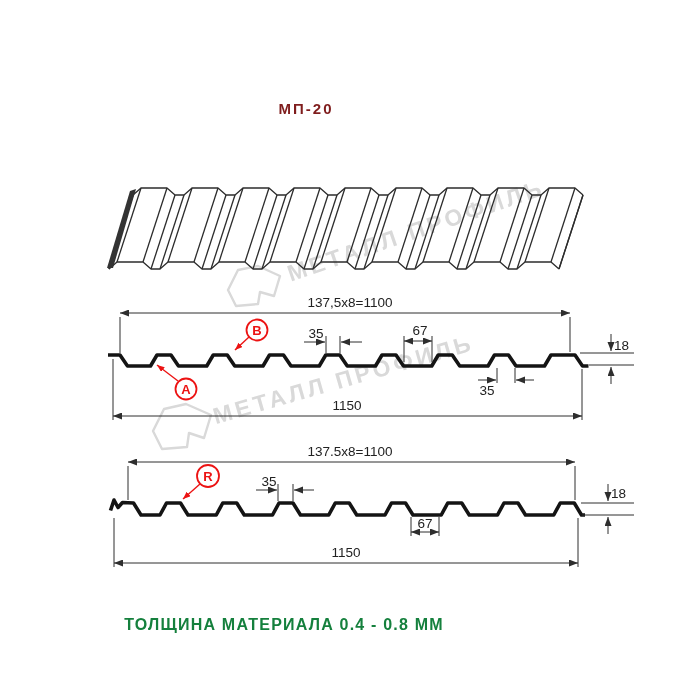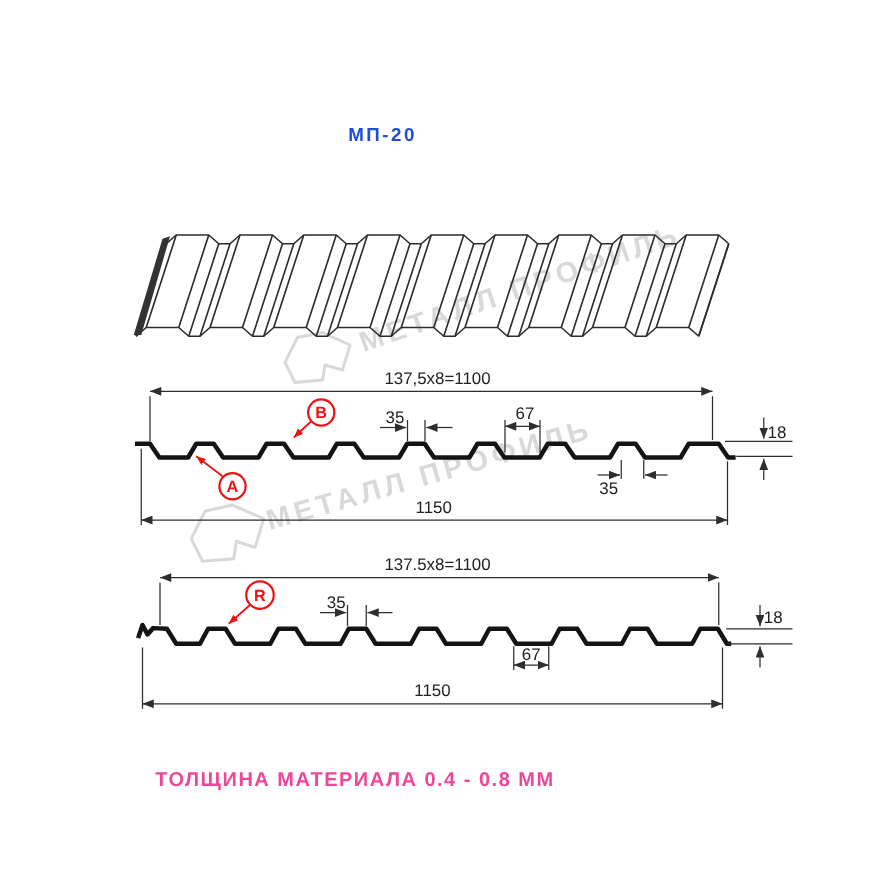--- a/index.html
+++ b/index.html
@@ -1,23 +1,23 @@
 <!DOCTYPE html>
 <html><head>
 <meta charset="utf-8">
 <style>
   html,body{margin:0;padding:0;background:#ffffff;}
   .canvas{position:relative;width:700px;height:700px;background:#ffffff;overflow:hidden;
           font-family:"Liberation Sans",sans-serif;}
   .title{position:absolute;left:0;top:57px;width:700px;text-align:center;
          font-size:34px;font-weight:800;letter-spacing:2px;color:#1c1c1c;}
   .subtitle{position:absolute;left:0;top:100px;width:612px;text-align:center;
-         font-size:15px;font-weight:700;letter-spacing:2px;color:#1d4ed8;}
+         font-size:15px;font-weight:700;letter-spacing:2px;color:#7f1d1d;}
   .footer{position:absolute;left:0;top:616px;width:568px;text-align:center;
-         font-size:16px;font-weight:600;letter-spacing:1.2px;color:#ec4899;}
+         font-size:16px;font-weight:600;letter-spacing:1.2px;color:#15803d;}
   .wm{position:absolute;color:#d9d9d9;font-weight:700;font-size:23px;letter-spacing:3.5px;
       white-space:nowrap;transform-origin:0 0;user-select:none;}
   .wm1{left:284px;top:262px;transform:rotate(-19deg);}
   .wm2{left:210px;top:404px;transform:rotate(-16deg);}
   .wmlogo{position:absolute;transform-origin:50% 50%;}
   .wmlogo1{left:222px;top:264px;}
   .wmlogo2{left:146px;top:402px;}
   .wmlogo polygon{fill:none;stroke:#d9d9d9;stroke-width:2.4;stroke-linejoin:round;}
   svg.layer{position:absolute;left:0;}
   #sheet3d{position:absolute;left:58px;top:170px;}

